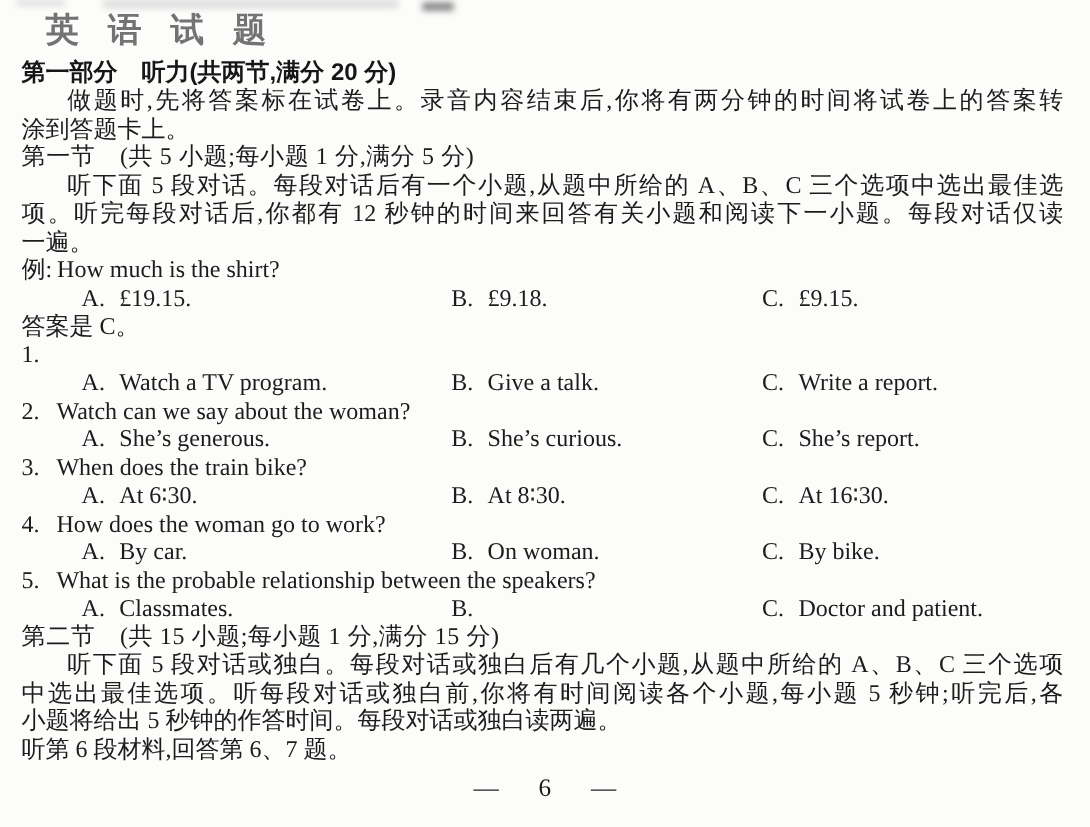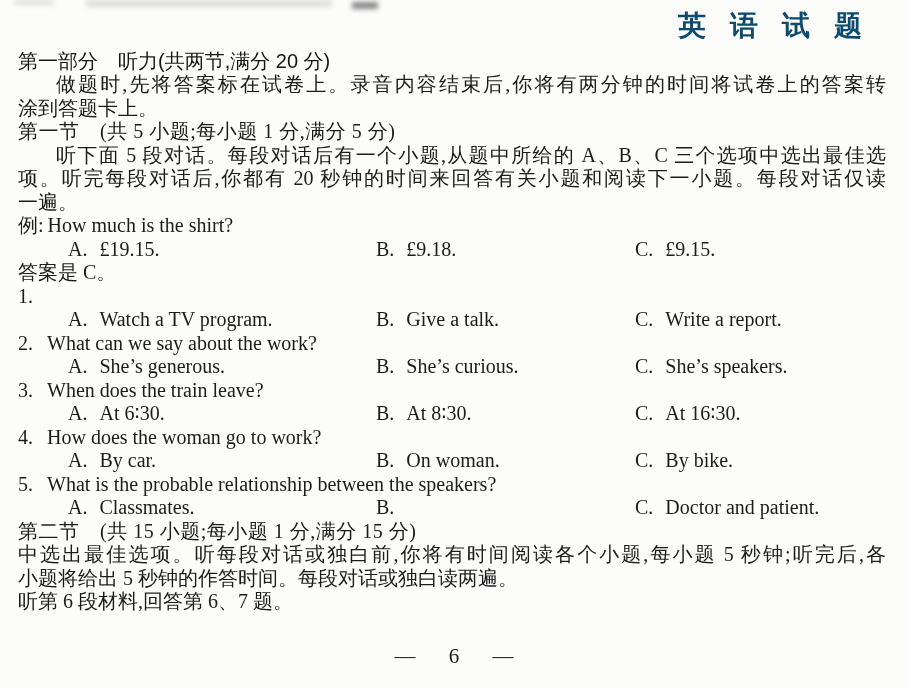--- a/index.html
+++ b/index.html
@@ -17,32 +17,32 @@
     padding:6px 22px 0 18px;
     box-sizing:border-box;
   }
   
   .artifact{position:absolute;background:#b9b9b9;opacity:.45;filter:blur(2.5px);}
   .artifact.a1{left:86px;top:0;width:246px;height:7px;}
   .artifact.a2{left:352px;top:2px;width:26px;height:7px;opacity:.8;background:#6a6a6a;}
   .artifact.a3{left:14px;top:0;width:40px;height:5px;}
 
   .title{
-    text-align:right;
+    text-align:left;
     font-weight:700;
     font-size:28px;
     line-height:36px;
     letter-spacing:24px;
     padding-left:20px;      
     margin:2px 0 5px 0;
-    color:#0c4a6e;
+    color:#737373;
   }
   .h1{
     font-family:"Liberation Sans","DejaVu Sans",sans-serif;
-    font-weight:400;
+    font-weight:700;
     font-size:20px;
     line-height:24px;
     height:24px;
     color:#161616;
     white-space:nowrap;
   }
   .line{
     font-size:20px;
     line-height:23.5px;
     height:23.5px;
@@ -92,21 +92,21 @@
     <div class="title">英语试题</div>
 
     <div class="h1">第一部分　听力(共两节,满分 20 分)</div>
 
     <div class="line jline indent">做题时,先将答案标在试卷上。录音内容结束后,你将有两分钟的时间将试卷上的答案转</div>
     <div class="line nowrap">涂到答题卡上。</div>
 
     <div class="line nowrap sechead">第一节　(共 5 小题;每小题 1 分,满分 5 分)</div>
 
     <div class="line jline indent">听下面 5 段对话。每段对话后有一个小题,从题中所给的 A、B、C 三个选项中选出最佳选</div>
-    <div class="line jline">项。听完每段对话后,你都有 20 秒钟的时间来回答有关小题和阅读下一小题。每段对话仅读</div>
+    <div class="line jline">项。听完每段对话后,你都有 12 秒钟的时间来回答有关小题和阅读下一小题。每段对话仅读</div>
     <div class="line nowrap">一遍。</div>
 
     <div class="line nowrap stem">
       <span class="exprefix">例:</span>
       <span>How much is the shirt?</span>
     </div>
     <div class="line opts">
       <span class="opt opt-a">
           <span class="okey">A.</span>
           <span>£19.15.</span>
@@ -135,40 +135,40 @@
           <span>Give a talk.</span>
         </span>
       <span class="opt opt-c">
           <span class="okey">C.</span>
           <span>Write a report.</span>
         </span>
     </div>
 
     <div class="line nowrap stem">
       <span class="qnum">2.</span>
-      <span>What can we say about the work?</span>
+      <span>Watch can we say about the woman?</span>
     </div>
     <div class="line opts">
       <span class="opt opt-a">
           <span class="okey">A.</span>
           <span>She’s generous.</span>
         </span>
       <span class="opt opt-b">
           <span class="okey">B.</span>
           <span>She’s curious.</span>
         </span>
       <span class="opt opt-c">
           <span class="okey">C.</span>
-          <span>She’s speakers.</span>
+          <span>She’s report.</span>
         </span>
     </div>
 
     <div class="line nowrap stem">
       <span class="qnum">3.</span>
-      <span>When does the train leave?</span>
+      <span>When does the train bike?</span>
     </div>
     <div class="line opts">
       <span class="opt opt-a">
           <span class="okey">A.</span>
           <span>At 6∶30.</span>
         </span>
       <span class="opt opt-b">
           <span class="okey">B.</span>
           <span>At 8∶30.</span>
         </span>
@@ -210,20 +210,21 @@
           <span class="okey">B.</span>
         </span>
       <span class="opt opt-c">
           <span class="okey">C.</span>
           <span>Doctor and patient.</span>
         </span>
     </div>
 
     <div class="line nowrap sechead">第二节　(共 15 小题;每小题 1 分,满分 15 分)</div>
 
+    <div class="line jline indent">听下面 5 段对话或独白。每段对话或独白后有几个小题,从题中所给的 A、B、C 三个选项</div>
     <div class="line jline">中选出最佳选项。听每段对话或独白前,你将有时间阅读各个小题,每小题 5 秒钟;听完后,各</div>
     <div class="line nowrap">小题将给出 5 秒钟的作答时间。每段对话或独白读两遍。</div>
 
     <div class="line nowrap">听第 6 段材料,回答第 6、7 题。</div>
 
   </div>
 
   <div class="pagenum">— 6 —</div>
 </div>
 

